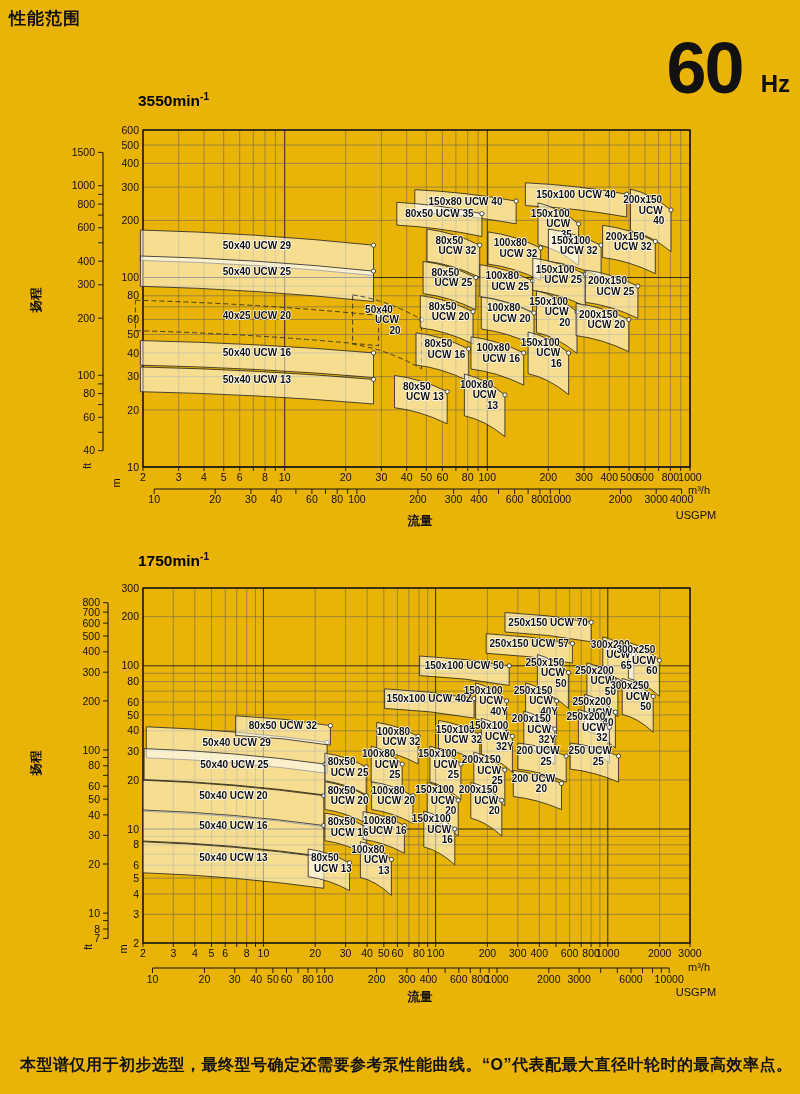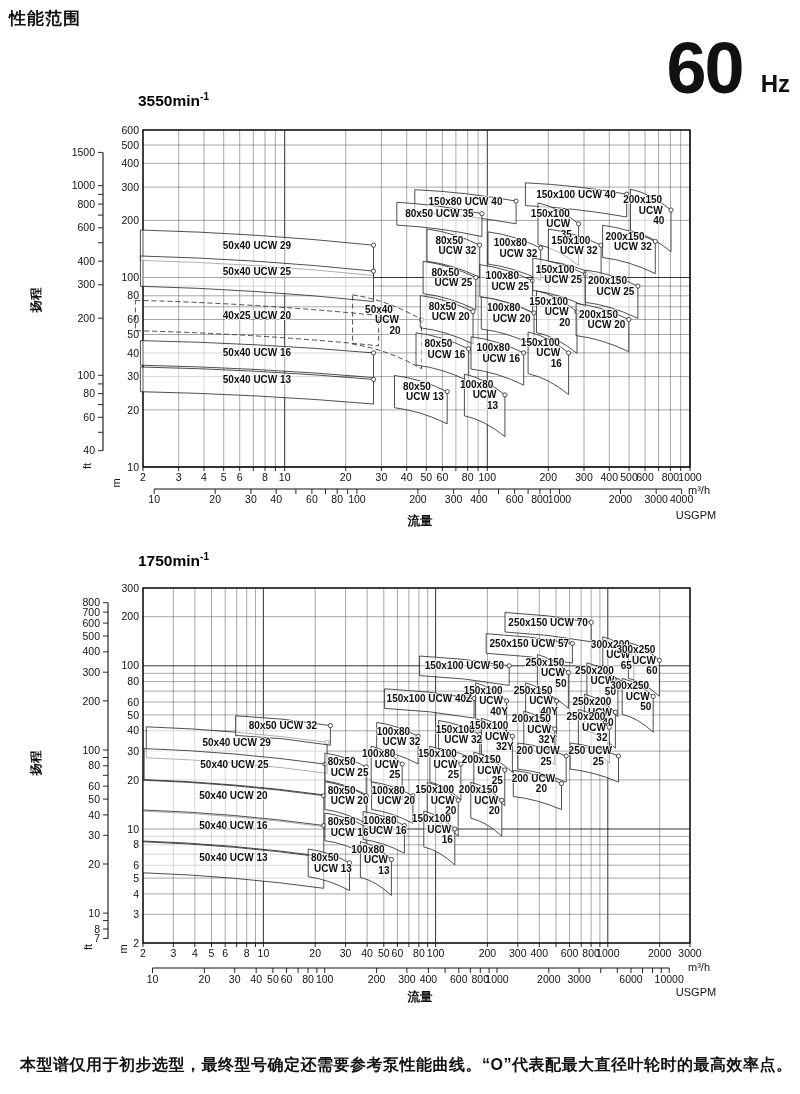--- a/index.html
+++ b/index.html
@@ -1,17 +1,17 @@
 <!DOCTYPE html>
 <html><head>
 <meta charset="utf-8">
 <style>
   html,body{margin:0;padding:0;}
   body{background:#e9e9e9;font-family:"Liberation Sans",sans-serif;}
-  .page{position:relative;width:800px;height:1094px;background:#ffffff;overflow:hidden;
+  .page{position:relative;width:800px;height:1094px;background:#eab308;overflow:hidden;
         box-shadow:0 0 6px rgba(0,0,0,.25);color:#111;}
   .page-title{position:absolute;left:9px;top:7px;font-size:17px;font-weight:bold;letter-spacing:1px;}
   .freq{position:absolute;right:10px;top:40px;display:flex;align-items:flex-end;line-height:.8;}
   .freq-val{font-size:72px;font-weight:bold;letter-spacing:-2px;}
   .freq-unit{font-size:24px;font-weight:bold;margin-left:18px;padding-bottom:4px;}
   svg.charts{position:absolute;left:0;top:0;}
   .footnote{position:absolute;left:20px;top:1055px;width:784px;font-size:16px;font-weight:600;letter-spacing:.5px;}
   .axis-num{font-size:10.5px;fill:#111;}
   .region-label{font-size:10px;font-weight:bold;fill:#0d0d0d;paint-order:stroke;stroke:#ffffff;stroke-width:1.4px;}
   .unit-label{font-size:11px;fill:#111;}

